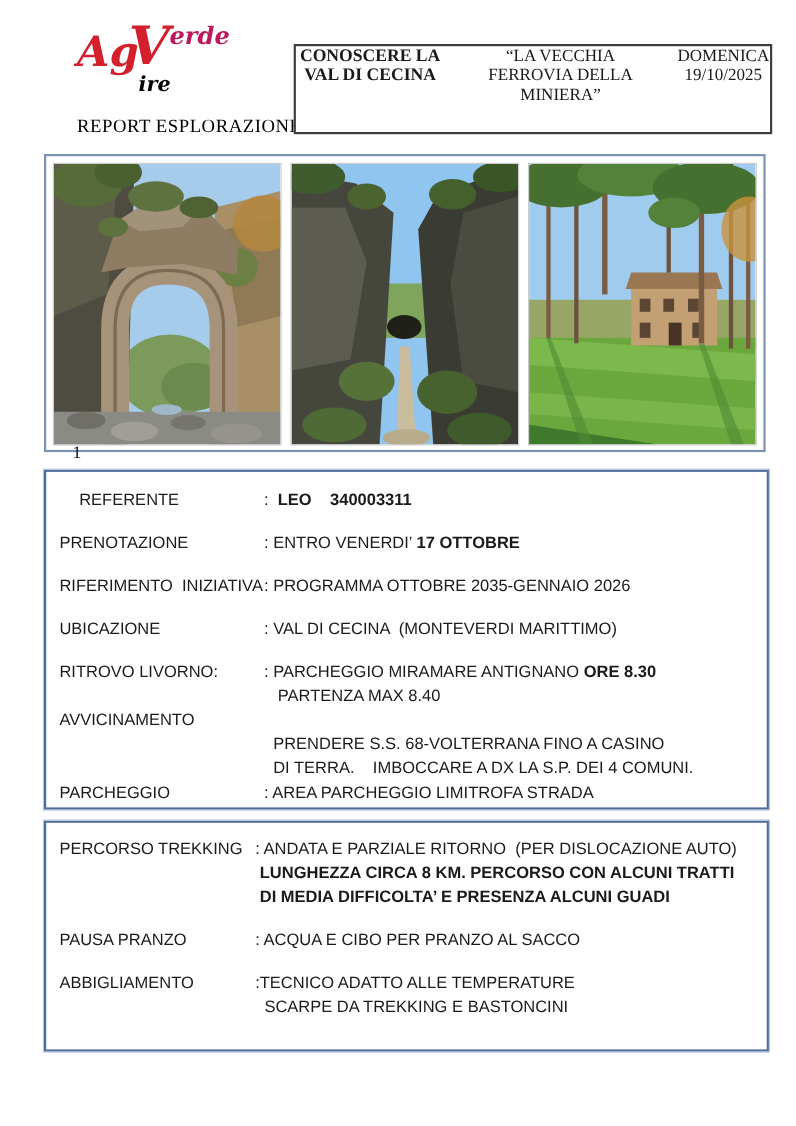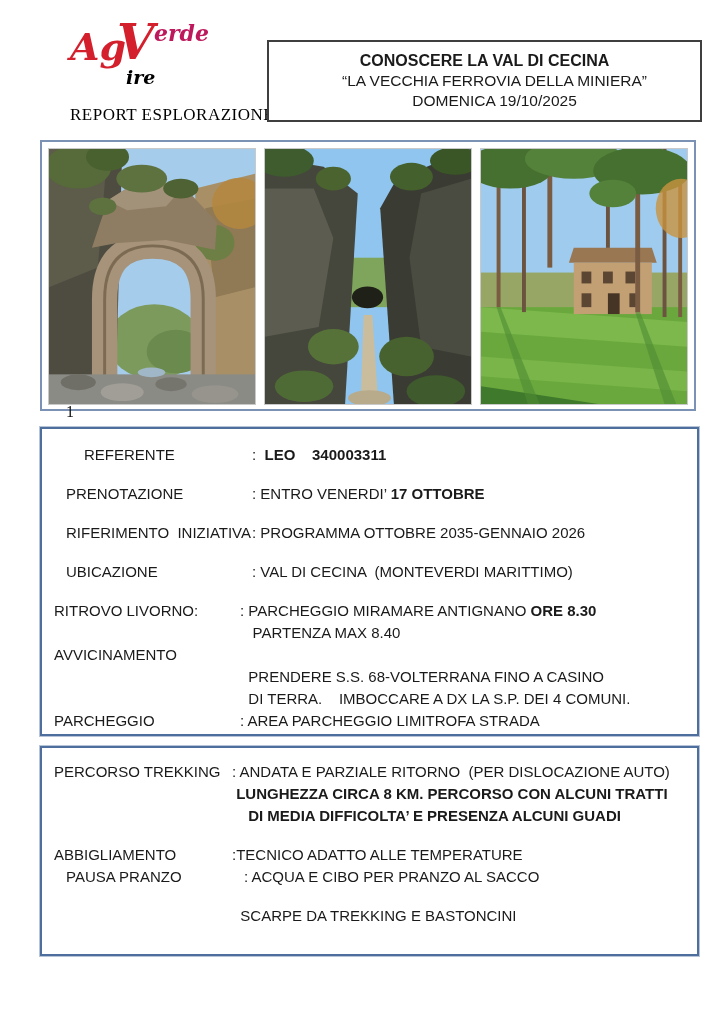--- a/index.html
+++ b/index.html
@@ -12,42 +12,42 @@
   .lg-ag{position:absolute;left:0px;top:10px;font-size:38px;font-weight:700;line-height:1;}
   .lg-v{position:absolute;left:47px;top:0px;font-size:48px;font-weight:700;line-height:1;}
   .lg-erde{position:absolute;left:84px;top:4px;font-size:22px;font-weight:700;line-height:1;}
   .lg-ire{position:absolute;left:56px;top:50px;font-size:19px;font-weight:700;line-height:1;}
 
   .report-label{position:absolute;left:70px;top:105px;font-family:"Liberation Serif",serif;
         font-size:17px;letter-spacing:.5px;color:#000;}
 
   
   .header-box{position:absolute;left:267px;top:40px;width:431px;height:78px;
-        border:2px solid #3f3f3f;display:flex;flex-direction:column;justify-content:center;
-        text-align:center;gap:2px;background:#fff;}
+        border:2px solid #3f3f3f;display:flex;flex-direction:row;justify-content:center;
+        text-align:center;gap:2px;background:#fff;font-family:Liberation Serif, serif;}
   .header-box .h1{font-size:16px;font-weight:700;}
   .header-box .h2,.header-box .h3{font-size:15.5px;padding-left:20px;}
 
   
   .photos-box{position:absolute;left:40px;top:140px;width:656px;height:271px;
         border:2px solid #7b92b4;background:#fff;padding:6px;box-sizing:border-box;
         display:flex;gap:8px;}
   .photo{flex:1 1 0;height:100%;overflow:hidden;border:1px solid #c9c9c9;}
   .photo svg{display:block;width:100%;height:100%;}
 
   .fig-number{position:absolute;left:66px;top:403px;font-family:"Liberation Serif",serif;
         font-size:16px;color:#111;}
 
   
   .info-box{position:absolute;left:40px;width:659px;border:2px solid #4e6f9e;
         outline:1px solid #b7c4d8;background:#fff;box-sizing:border-box;padding:15px 12px 8px 12px;}
   .box1{top:427px;height:309px;}
   .box2{top:746px;height:210px;padding-top:13px;}
   .row{display:flex;align-items:flex-start;font-size:15px;line-height:22px;}
-  .row.gap{margin-bottom:17px;margin-left:12px;}
+  .row.gap{margin-bottom:17px;}
   .lab{flex:0 0 186px;white-space:pre;}
   .box2 .lab{flex:0 0 178px;}
   .lab-indent{padding-left:18px;box-sizing:border-box;}
   .val{white-space:pre-wrap;}
   .b{font-weight:700;}
 </style>
 </head>
 <body>
 
 <div class="page">
@@ -204,27 +204,27 @@
       <span class="val"><span>: ANDATA E PARZIALE RITORNO  (PER DISLOCAZIONE AUTO)</span></span>
     </div>
     <div class="row">
       <span class="lab"></span>
       <span class="val"><span class="b"> LUNGHEZZA CIRCA 8 KM. PERCORSO CON ALCUNI TRATTI</span></span>
     </div>
     <div class="row gap">
       <span class="lab"></span>
       <span class="val"><span class="b"> DI MEDIA DIFFICOLTA’ E PRESENZA ALCUNI GUADI</span></span>
     </div>
+    <div class="row gap">
+      <span class="lab">PAUSA PRANZO</span>
+      <span class="val"><span>: ACQUA E CIBO PER PRANZO AL SACCO</span></span>
+    </div>
     <div class="row">
       <span class="lab">ABBIGLIAMENTO</span>
       <span class="val"><span>:TECNICO ADATTO ALLE TEMPERATURE</span></span>
     </div>
-    <div class="row gap">
-      <span class="lab">PAUSA PRANZO</span>
-      <span class="val"><span>: ACQUA E CIBO PER PRANZO AL SACCO</span></span>
-    </div>
     <div class="row">
       <span class="lab"></span>
       <span class="val"><span>  SCARPE DA TREKKING E BASTONCINI</span></span>
     </div>
   </div>
 
 </div>
 
 </body></html>

